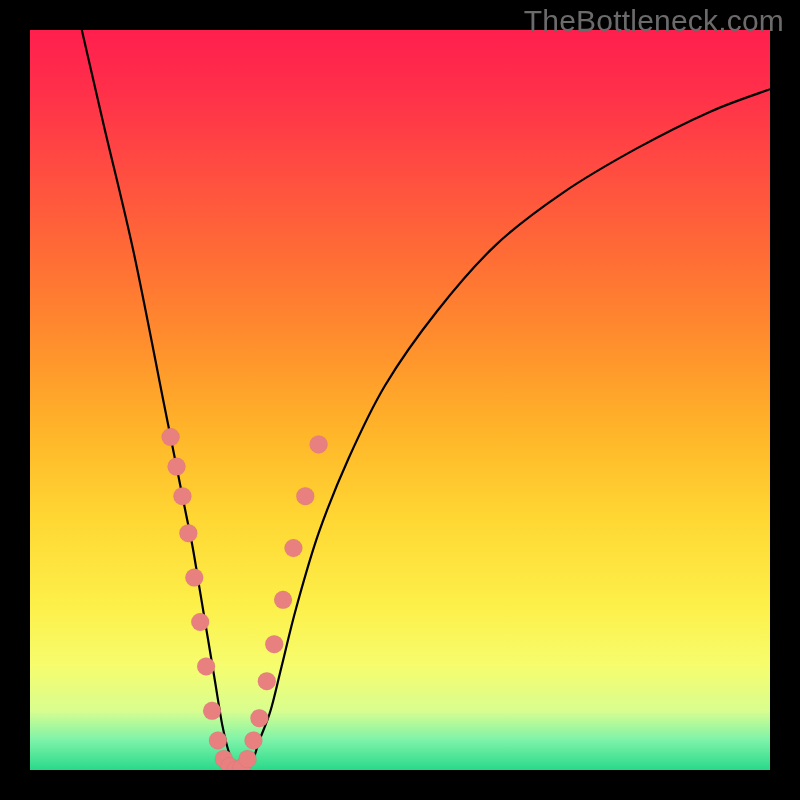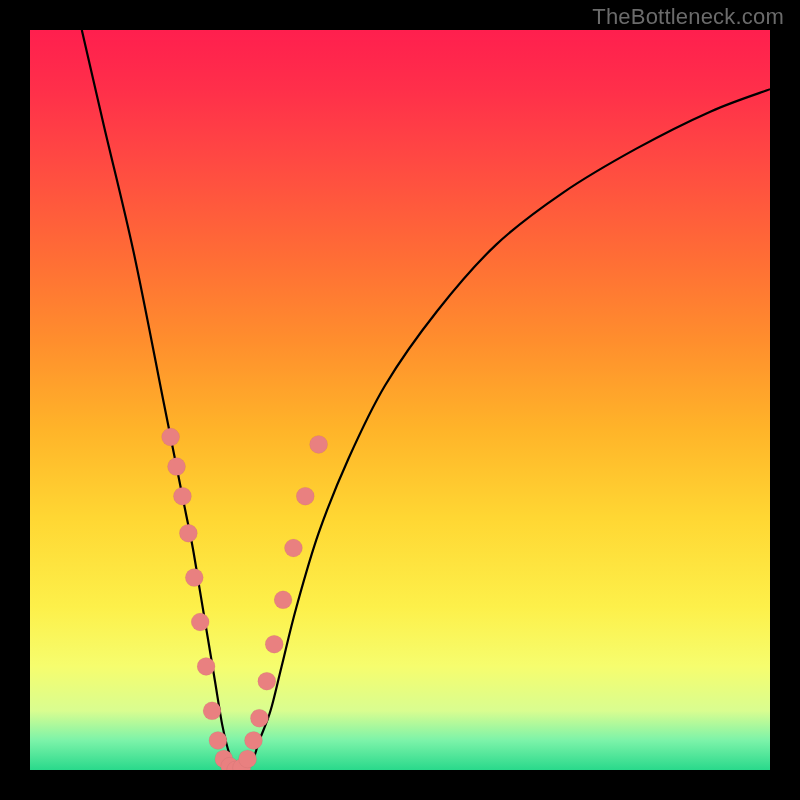--- a/index.html
+++ b/index.html
@@ -39,21 +39,21 @@
       #d9fd90 92%,
       #7cf3a9 96%,
       #29d98b 100%
     );
   }
   .watermark {
     position: absolute;
     top: 4px;
     right: 16px;
     color: #6b6b6b;
-    font-size: 22px;
+    font-size: 30px;
     font-weight: 500;
     letter-spacing: 0.2px;
   }
   svg.curve {
     position: absolute;
     left: 0;
     top: 0;
     width: 740px;
     height: 740px;
   }

